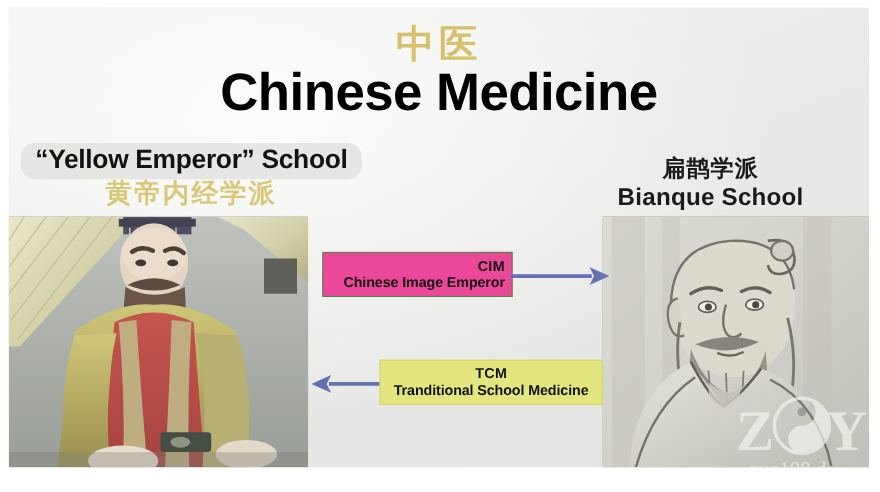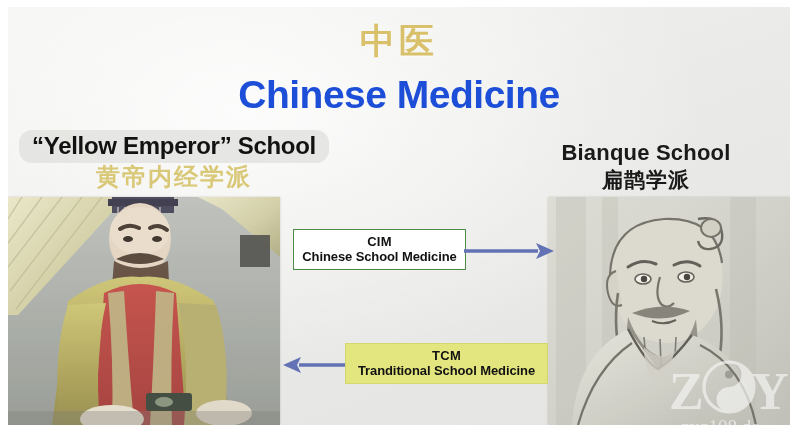--- a/index.html
+++ b/index.html
@@ -57,25 +57,25 @@
   }
   #title-cn {
     font-size: 35px;
     line-height: 36px;
     font-weight: 700;
     color: #d9c06a;
     letter-spacing: 4px;
     text-shadow: 0 1px 1px rgba(255,255,255,0.7);
   }
   #title-en {
-    margin-top: 13px;
-    font-size: 39px;
+    margin-top: 3px;
+    font-size: 48px;
     line-height: 46px;
     font-weight: 700;
-    color: #1d4ed8;
+    color: #000000;
     letter-spacing: -0.5px;
   }
 
   
   #left-school {
     position: absolute;
     left: 6px;
     top: 123px;
     width: 320px;
     text-align: center;
@@ -155,38 +155,39 @@
     position: absolute;
     left: 285px;
     top: 222px;
     width: 260px;
     height: 46px;
     z-index: 7;
   }
   #tcm-row {
     position: absolute;
     left: 275px;
-    top: 336px;
+    top: 320px;
     width: 265px;
     height: 46px;
     z-index: 7;
   }
   .flow-box {
     position: absolute;
     top: 0;
     box-sizing: border-box;
     text-align: center;
     padding: 4px 6px 5px 6px;
     line-height: 15px;
   }
   #cim-box {
     left: 0;
     width: 173px;
-    background: #ffffff;
+    background: #ec4899;
     border: 1px solid #4e8a46;
+    text-align: right;
   }
   #tcm-box {
     right: 0;
     width: 203px;
     background: #e3e67e;
     border: 1px solid #d4d76d;
   }
   .flow-abbr {
     font-size: 13px;
     font-weight: 700;
@@ -402,28 +403,28 @@
     </div>
 
     <div id="left-school">
       <span id="left-school-en-wrap">
         <span id="left-school-en">“Yellow Emperor” School</span>
       </span>
       <div id="left-school-cn">黄帝内经学派</div>
     </div>
 
     <div id="right-school">
+      <div id="right-school-cn">扁鹊学派</div>
       <div id="right-school-en">Bianque School</div>
-      <div id="right-school-cn">扁鹊学派</div>
     </div>
 
     <div id="cim-row">
       <div class="flow-box" id="cim-box">
         <div class="flow-abbr">CIM</div>
-        <div class="flow-full">Chinese School Medicine</div>
+        <div class="flow-full">Chinese Image Emperor</div>
       </div>
       <svg class="arrow-svg" id="cim-arrow" viewBox="0 0 90 20">
         <line x1="0" y1="10" x2="74" y2="10" stroke="#6272b4" stroke-width="3.4"></line>
         <polygon points="72,2 90,10 72,18 76,10" fill="#6272b4"></polygon>
       </svg>
     </div>
 
     <div id="tcm-row">
       <svg class="arrow-svg" id="tcm-arrow" viewBox="0 0 70 20">
         <line x1="16" y1="10" x2="70" y2="10" stroke="#6272b4" stroke-width="3.4"></line>

